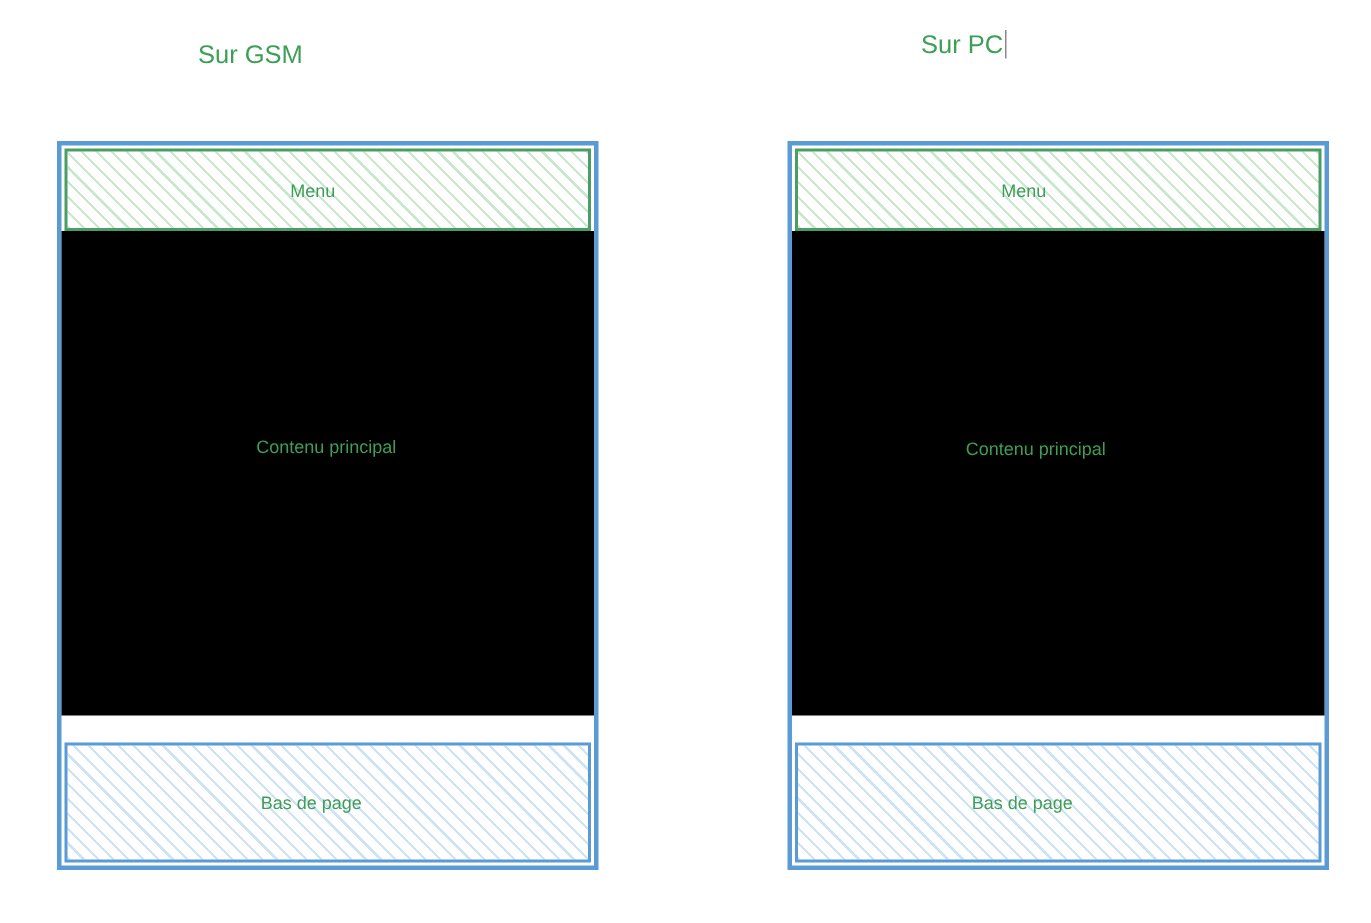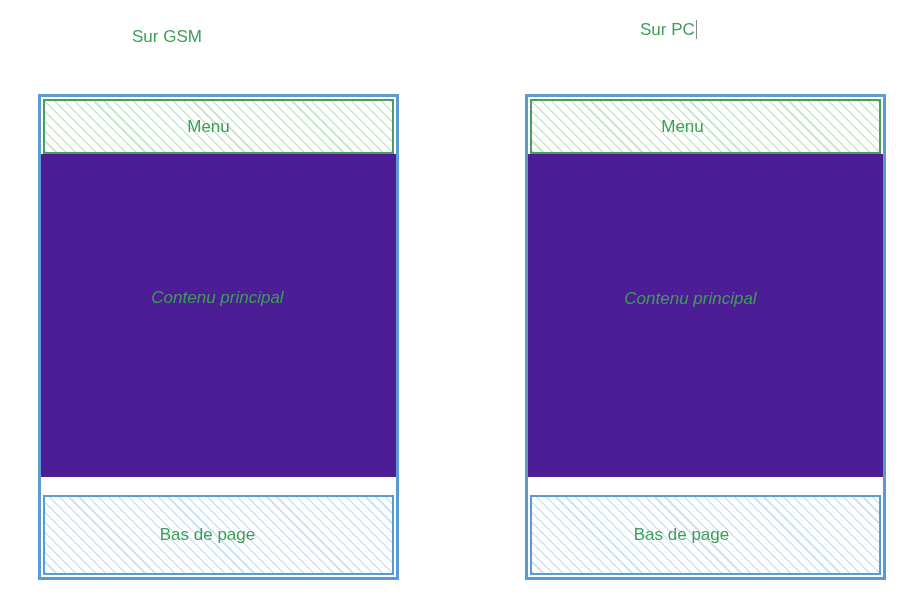--- a/index.html
+++ b/index.html
@@ -24,21 +24,21 @@
   
   .caption {
     position: absolute;
     color: #3d9e56;
     font-size: 17px;
     line-height: 20px;
     white-space: nowrap;
     user-select: none;
   }
   .caption-gsm { left: 132px; top: 27px; }
-  .caption-pc  { left: 614px; top: 20px; margin-left: 26px; }
+  .caption-pc  { left: 614px; top: 20px; }
 
   .caret {
     display: inline-block;
     width: 1px;
     height: 19px;
     background: #8a8a8a;
     vertical-align: -4px;
     margin-left: 1px;
   }
 
@@ -73,21 +73,21 @@
   
   .block {
     box-sizing: border-box;
     display: flex;
     align-items: center;
     justify-content: center;
     position: relative;
   }
 
   .block-label {
-    font-size: 17px;
+    font-size: 12px;
     line-height: 20px;
     color: #3d9e56;
     white-space: nowrap;
     user-select: none;
     position: relative;
     z-index: 2;
   }
 
   
   .block-menu {
@@ -101,24 +101,23 @@
       rgba(255,255,255,0) 7px
     );
     height: 55px;
     flex: 0 0 55px;
     margin: 2px 2px 0 2px;
   }
 
   
   .block-main {
     flex: 1 1 auto;
-    background: #4c1d95;
+    background: #000000;
     align-items: flex-start;
     padding-top: 0;
-    font-style: italic;
   }
   .block-main .block-label {
     margin-top: 0;
   }
 
   
   .block-footer {
     border: 2px solid #5b9bd5;
     background-color: #ffffff;
     background-image: repeating-linear-gradient(

